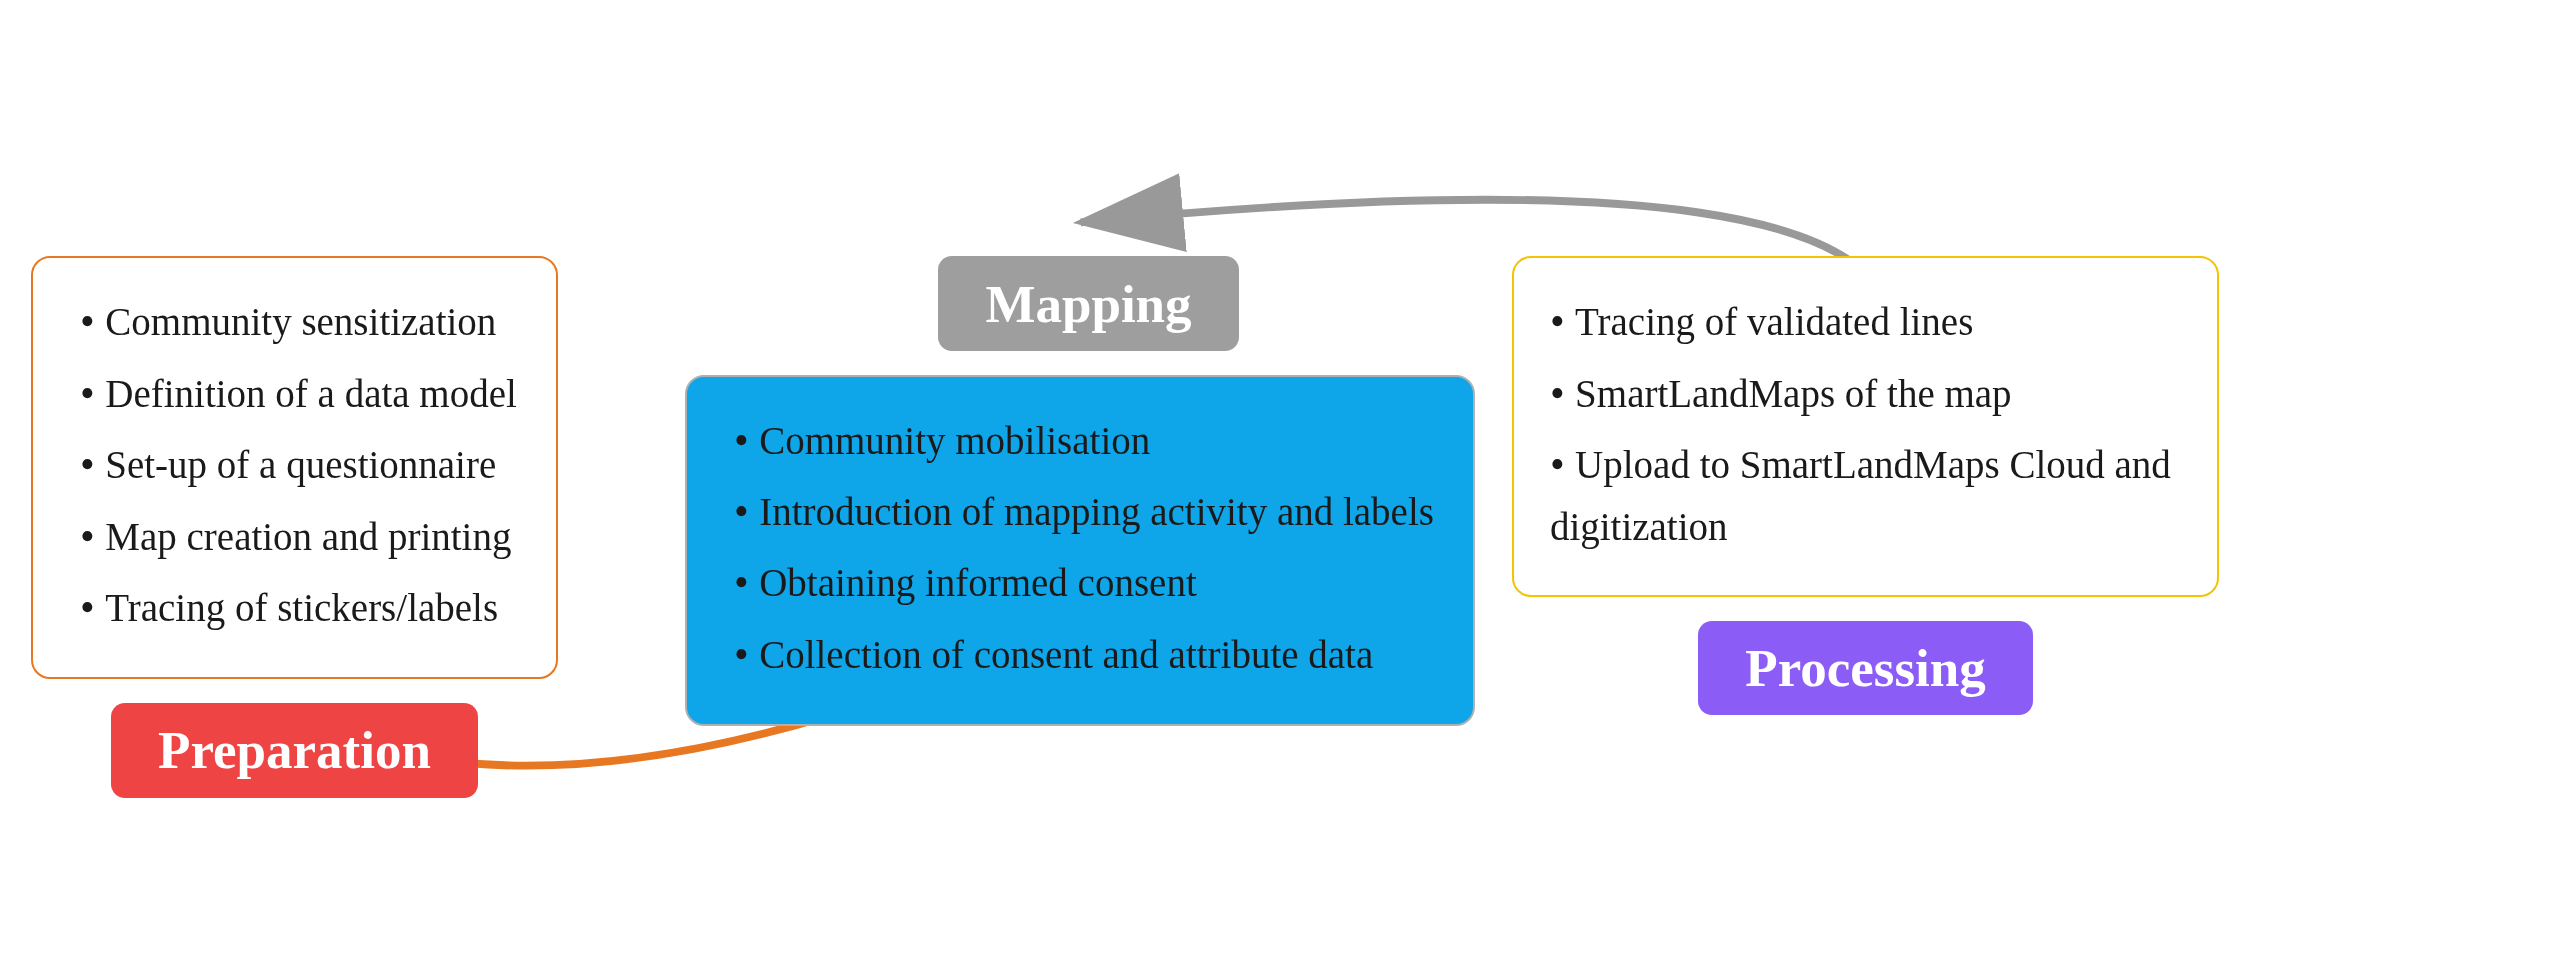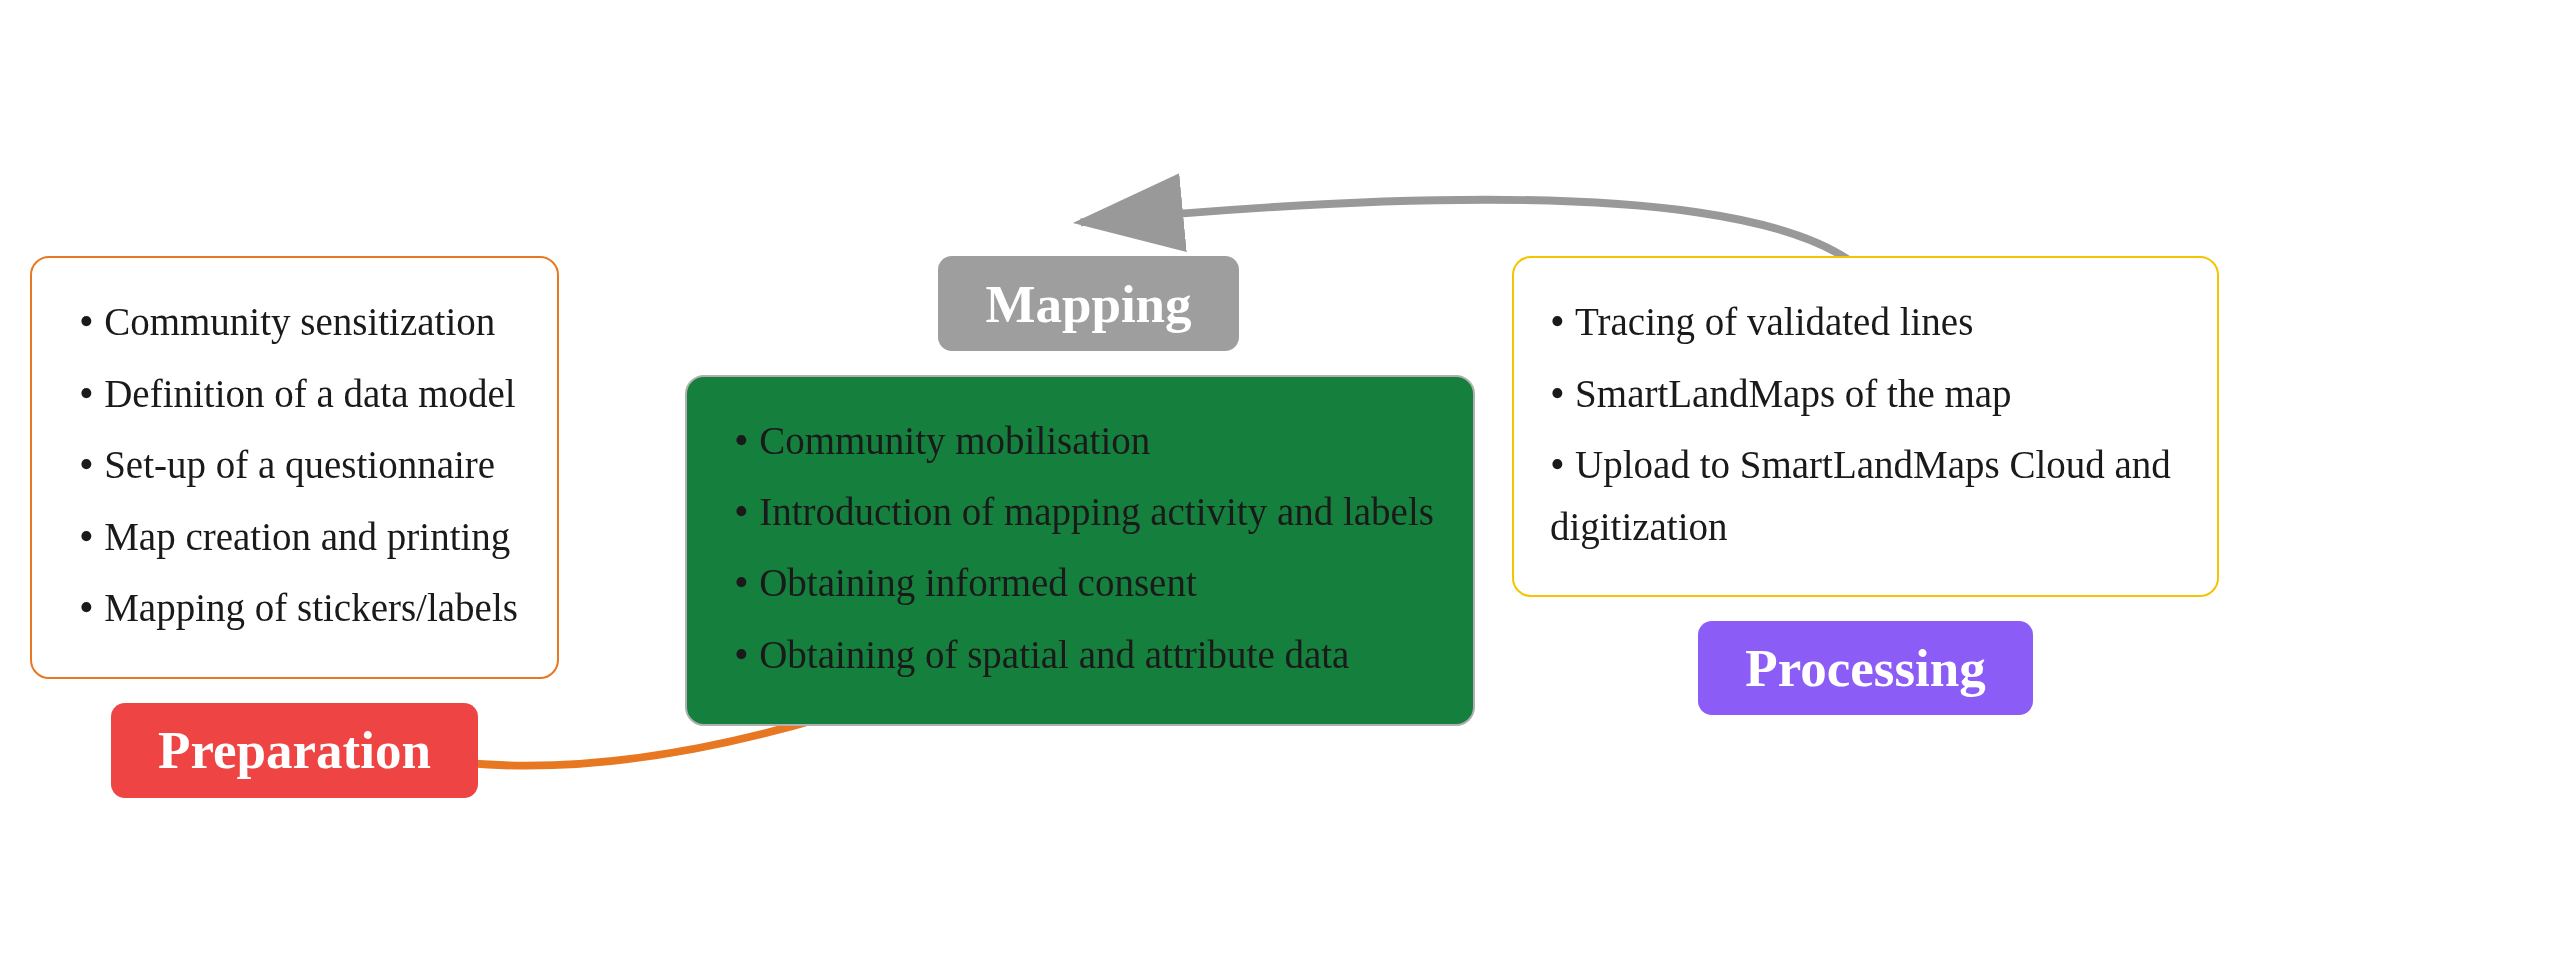--- a/index.html
+++ b/index.html
@@ -95,21 +95,21 @@
     }
 
     .content-box-yellow {
       border-color: #F5C400;
       background: #ffffff;
       padding-left: 28px;
     }
 
     .content-box-gray {
       border-color: #b0b0b0;
-      background: #15803d;
+      background: #0ea5e9;
     }
 
     .bullet-list {
       list-style: none;
       padding: 0;
     }
 
     .bullet-list li {
       padding-left: 7.9px;
       margin-bottom: 6.3px;
@@ -151,36 +151,36 @@
 
   <div class="columns">
 
     <div class="column">
       <div class="content-box content-box-orange">
         <ul class="bullet-list">
           <li>Community sensitization</li>
           <li>Definition of a data model</li>
           <li>Set-up of a questionnaire</li>
           <li>Map creation and printing</li>
-          <li>Mapping of stickers/labels</li>
+          <li>Tracing of stickers/labels</li>
         </ul>
       </div>
       <div class="label-box label-box-orange">Preparation</div>
     </div>
 
     <div class="column column-middle">
       <div class="mapping-header">
         <div class="label-box label-box-gray">Mapping</div>
       </div>
       <div class="content-box content-box-gray">
         <ul class="bullet-list">
           <li>Community mobilisation</li>
           <li>Introduction of mapping activity and labels</li>
           <li>Obtaining informed consent</li>
-          <li>Obtaining of spatial and attribute data</li>
+          <li>Collection of consent and attribute data</li>
         </ul>
       </div>
     </div>
 
     <div class="column">
       <div class="content-box content-box-yellow">
         <ul class="bullet-list">
           <li>Tracing of validated lines</li>
           <li>SmartLandMaps of the map</li>
           <li>Upload to SmartLandMaps Cloud and digitization</li>

